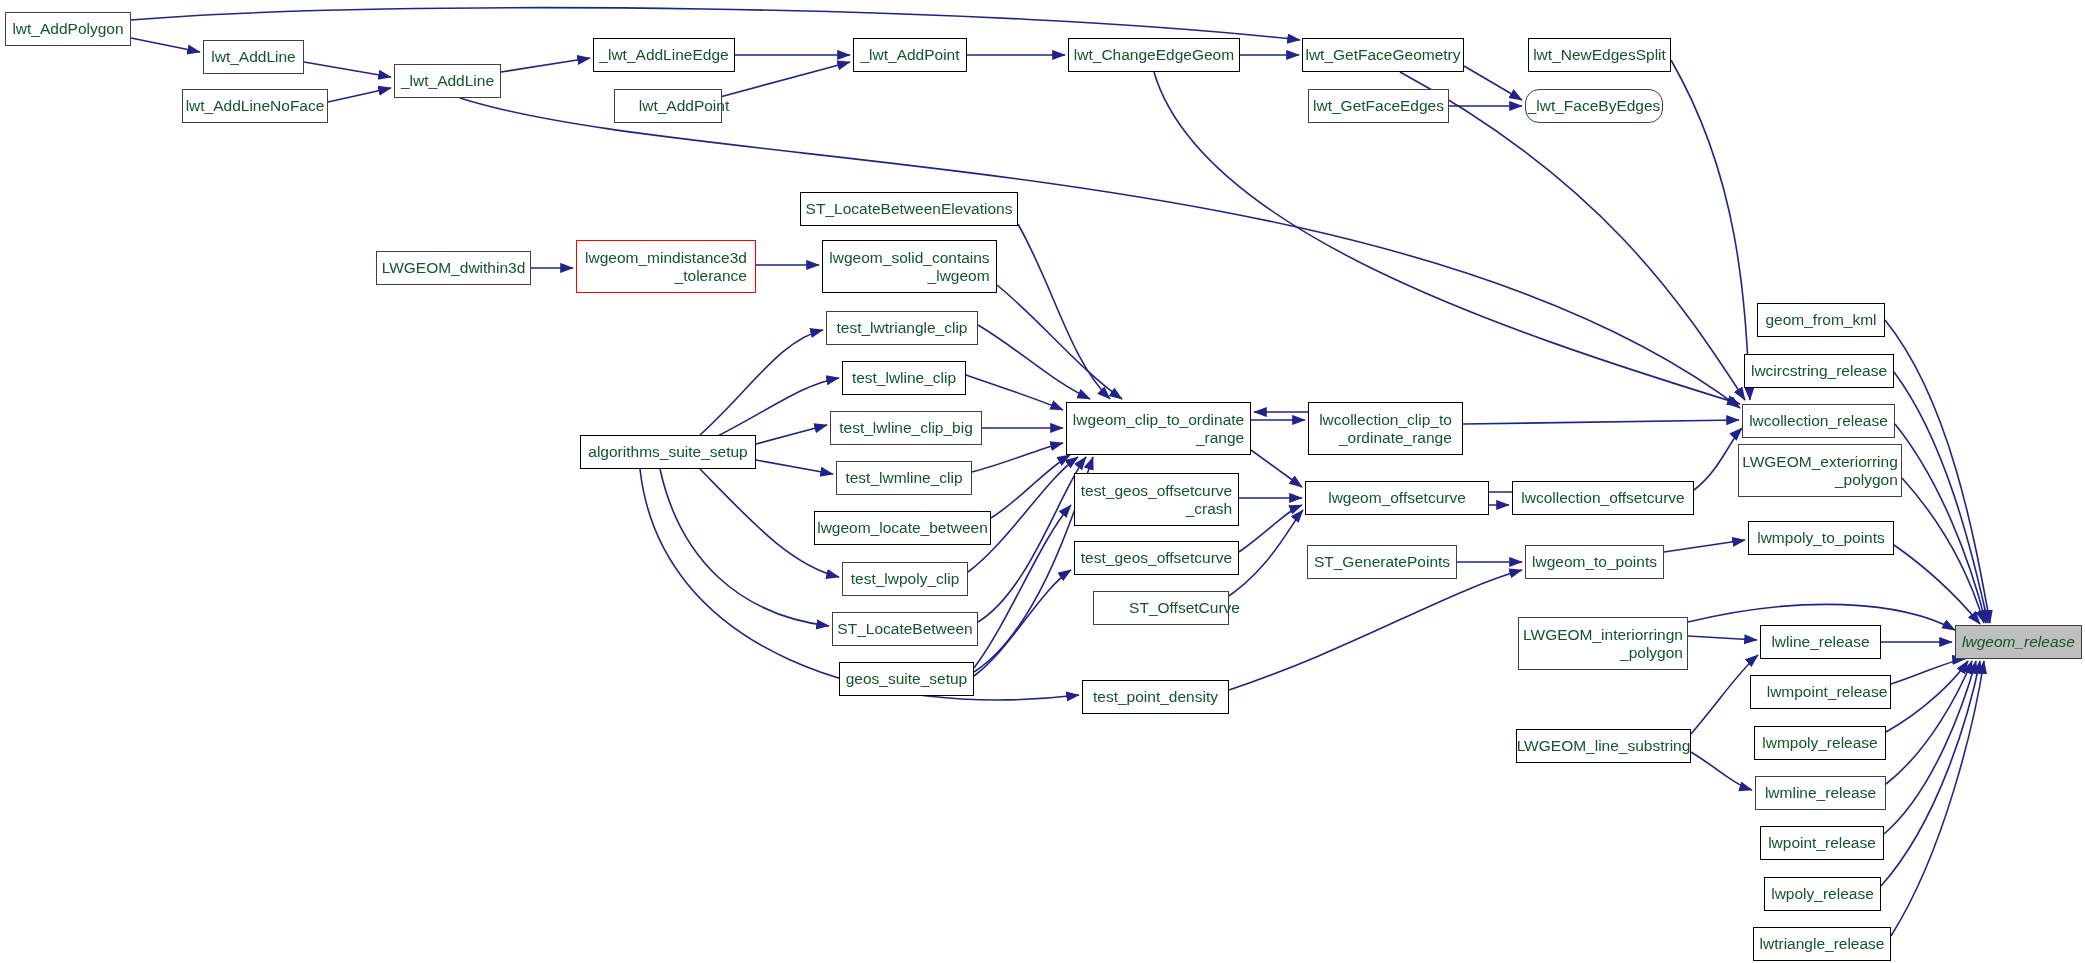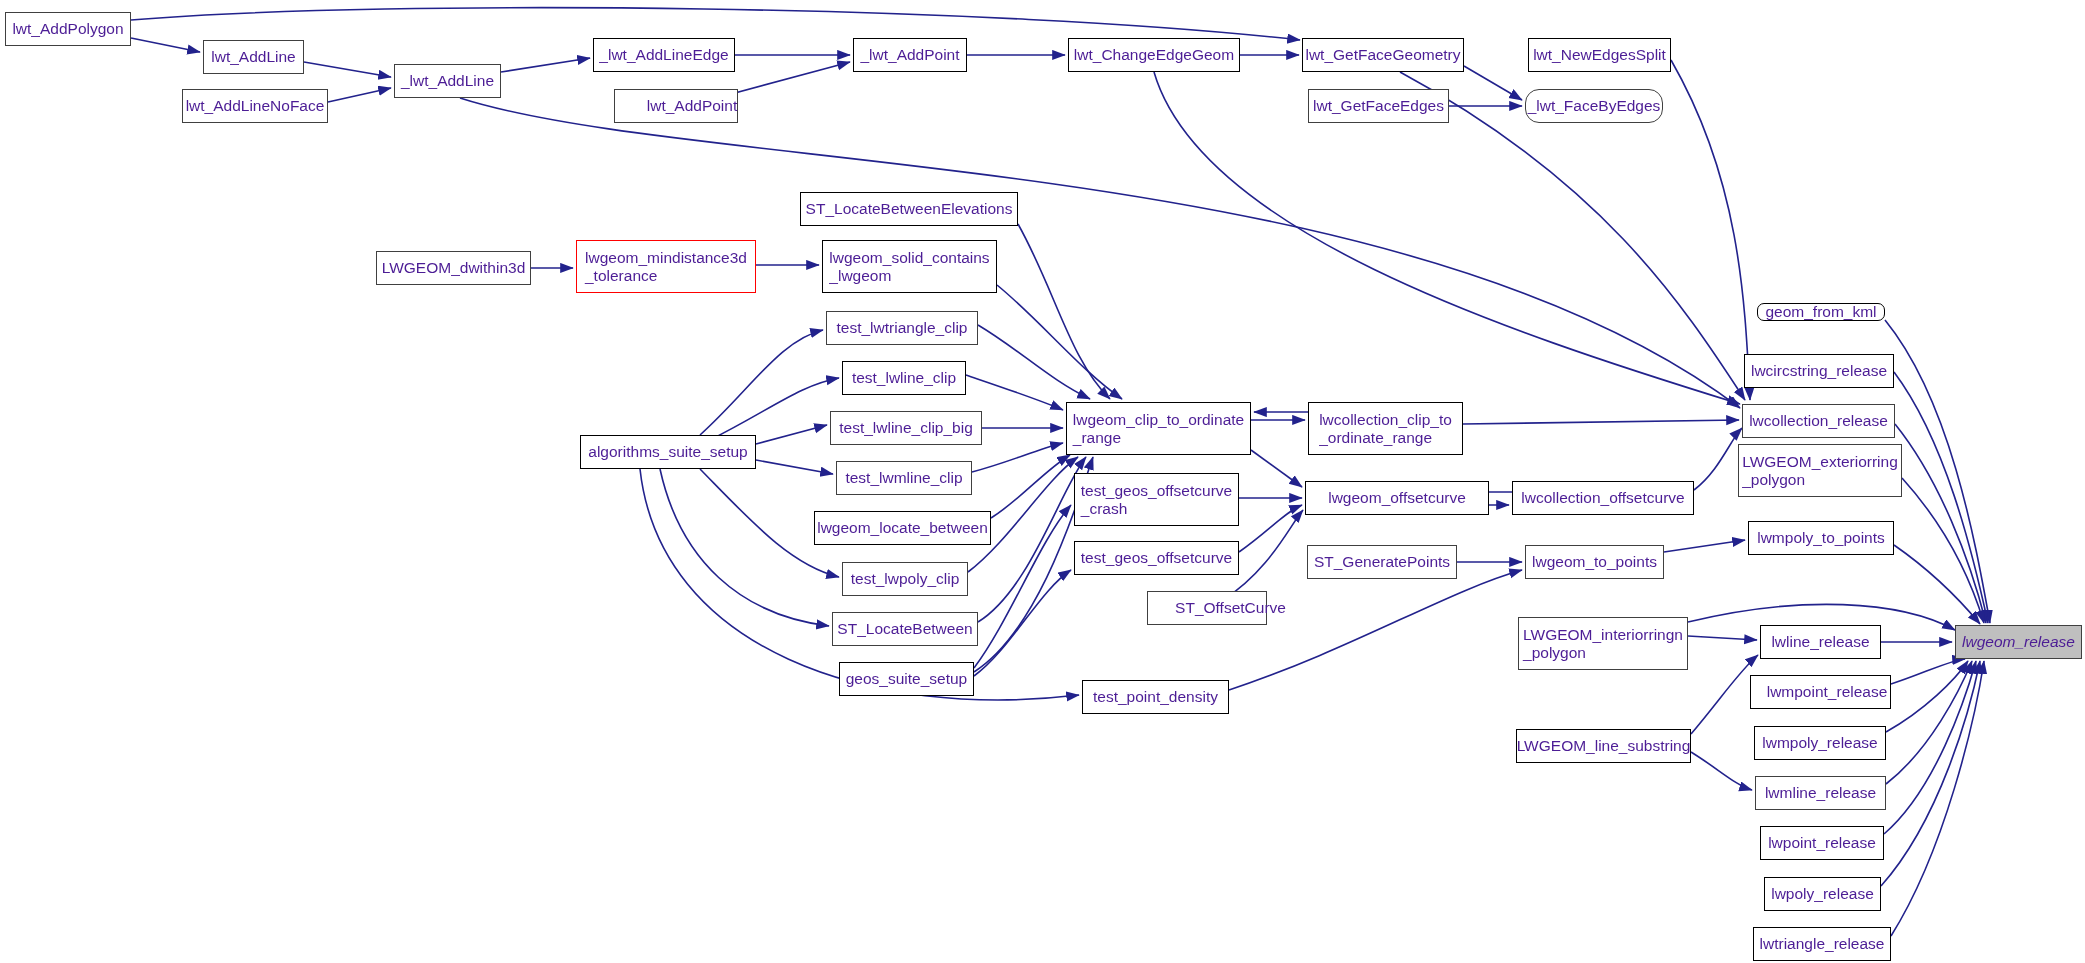--- a/index.html
+++ b/index.html
@@ -16,24 +16,24 @@
     pointer-events:none;
   }
   .node{
     position:absolute;
     box-sizing:border-box;
     border:1px solid #000000;
     background:#ffffff;
     display:flex;
     align-items:center;
     justify-content:center;
-    text-align:left;
+    text-align:right;
     font-size:15.5px;
     line-height:1.12;
-    color:#4c1d95;
+    color:#14532d;
     white-space:pre;
     letter-spacing:0px;
     z-index:5;
   }
   .node.hl{ background:#bfbfbf; border-color:#404040; }
   .node.red{ border-color:#ff0000; }
   .node.gray{ border-color:#404040; }
 </style>
 </head>
 <body>
@@ -112,21 +112,21 @@
         <path d="M1881,886 C1940,820 1970,710 1980,661" fill="none" stroke="#22228c" stroke-width="1.6" marker-end="url(#arrow)"></path>
         <path d="M1891,936 C1945,850 1975,720 1984,661" fill="none" stroke="#22228c" stroke-width="1.6" marker-end="url(#arrow)"></path>
       </g>
   </svg>
   <div id="node-layer">
       <div class="node gray" style="left: 5px; top: 12px; width: 126px; height: 34px;">lwt_AddPolygon</div>
       <div class="node gray" style="left: 203px; top: 40px; width: 101px; height: 34px;">lwt_AddLine</div>
       <div class="node gray" style="left: 182px; top: 89px; width: 146px; height: 34px;">lwt_AddLineNoFace</div>
       <div class="node gray" style="left: 394px; top: 64px; width: 107px; height: 34px;">_lwt_AddLine</div>
       <div class="node" style="left: 593px; top: 38px; width: 142px; height: 34px;">_lwt_AddLineEdge</div>
-      <div class="node gray" style="left: 614px; top: 89px; width: 124px; height: 34px; padding-left: 32px;">lwt_AddPoint</div>
+      <div class="node gray" style="left: 614px; top: 89px; width: 108px; height: 34px; padding-left: 32px;">lwt_AddPoint</div>
       <div class="node" style="left: 853px; top: 38px; width: 114px; height: 34px;">_lwt_AddPoint</div>
       <div class="node" style="left: 1068px; top: 38px; width: 172px; height: 34px;">lwt_ChangeEdgeGeom</div>
       <div class="node" style="left: 1302px; top: 38px; width: 162px; height: 34px;">lwt_GetFaceGeometry</div>
       <div class="node" style="left: 1528px; top: 38px; width: 143px; height: 34px;">lwt_NewEdgesSplit</div>
       <div class="node gray" style="left: 1308px; top: 89px; width: 141px; height: 34px;">lwt_GetFaceEdges</div>
       <div class="node gray" style="left: 1525px; top: 89px; width: 138px; height: 34px; border-radius: 14px;">_lwt_FaceByEdges</div>
       <div class="node" style="left: 800px; top: 192px; width: 218px; height: 34px;">ST_LocateBetweenElevations</div>
       <div class="node gray" style="left: 376px; top: 251px; width: 155px; height: 34px;">LWGEOM_dwithin3d</div>
       <div class="node red" style="left: 576px; top: 240px; width: 180px; height: 53px;">lwgeom_mindistance3d
 _tolerance</div>
@@ -141,30 +141,30 @@
       <div class="node gray" style="left: 832px; top: 612px; width: 146px; height: 34px;">ST_LocateBetween</div>
       <div class="node" style="left: 839px; top: 662px; width: 135px; height: 34px;">geos_suite_setup</div>
       <div class="node" style="left: 580px; top: 435px; width: 176px; height: 34px;">algorithms_suite_setup</div>
       <div class="node" style="left: 1066px; top: 402px; width: 185px; height: 53px;">lwgeom_clip_to_ordinate
 _range</div>
       <div class="node" style="left: 1308px; top: 402px; width: 155px; height: 53px;">lwcollection_clip_to
 _ordinate_range</div>
       <div class="node" style="left: 1074px; top: 473px; width: 165px; height: 53px;">test_geos_offsetcurve
 _crash</div>
       <div class="node" style="left: 1074px; top: 541px; width: 165px; height: 34px;">test_geos_offsetcurve</div>
-      <div class="node gray" style="left: 1147px; top: 591px; width: 120px; height: 34px; padding-left: 47px;">ST_OffsetCurve</div>
+      <div class="node gray" style="left: 1093px; top: 591px; width: 136px; height: 34px; padding-left: 47px;">ST_OffsetCurve</div>
       <div class="node" style="left: 1082px; top: 680px; width: 147px; height: 34px;">test_point_density</div>
       <div class="node" style="left: 1305px; top: 481px; width: 184px; height: 34px;">lwgeom_offsetcurve</div>
       <div class="node" style="left: 1512px; top: 481px; width: 182px; height: 34px;">lwcollection_offsetcurve</div>
       <div class="node gray" style="left: 1307px; top: 545px; width: 150px; height: 34px;">ST_GeneratePoints</div>
       <div class="node gray" style="left: 1525px; top: 545px; width: 139px; height: 34px;">lwgeom_to_points</div>
       <div class="node gray" style="left: 1518px; top: 617px; width: 170px; height: 53px;">LWGEOM_interiorringn
 _polygon</div>
       <div class="node" style="left: 1516px; top: 729px; width: 175px; height: 34px;">LWGEOM_line_substring</div>
-      <div class="node" style="left: 1757px; top: 303px; width: 128px; height: 18px; border-radius: 7px;">geom_from_kml</div>
+      <div class="node" style="left: 1757px; top: 303px; width: 128px; height: 34px;">geom_from_kml</div>
       <div class="node" style="left: 1744px; top: 354px; width: 150px; height: 34px;">lwcircstring_release</div>
       <div class="node gray" style="left: 1742px; top: 404px; width: 153px; height: 34px;">lwcollection_release</div>
       <div class="node gray" style="left: 1738px; top: 444px; width: 164px; height: 53px;">LWGEOM_exteriorring
 _polygon</div>
       <div class="node" style="left: 1748px; top: 521px; width: 146px; height: 34px;">lwmpoly_to_points</div>
       <div class="node" style="left: 1760px; top: 625px; width: 121px; height: 34px;">lwline_release</div>
       <div class="node" style="left: 1750px; top: 675px; width: 141px; height: 34px; padding-left: 13px;">lwmpoint_release</div>
       <div class="node" style="left: 1754px; top: 726px; width: 132px; height: 34px;">lwmpoly_release</div>
       <div class="node gray" style="left: 1755px; top: 776px; width: 131px; height: 34px;">lwmline_release</div>
       <div class="node" style="left: 1760px; top: 826px; width: 124px; height: 34px;">lwpoint_release</div>

